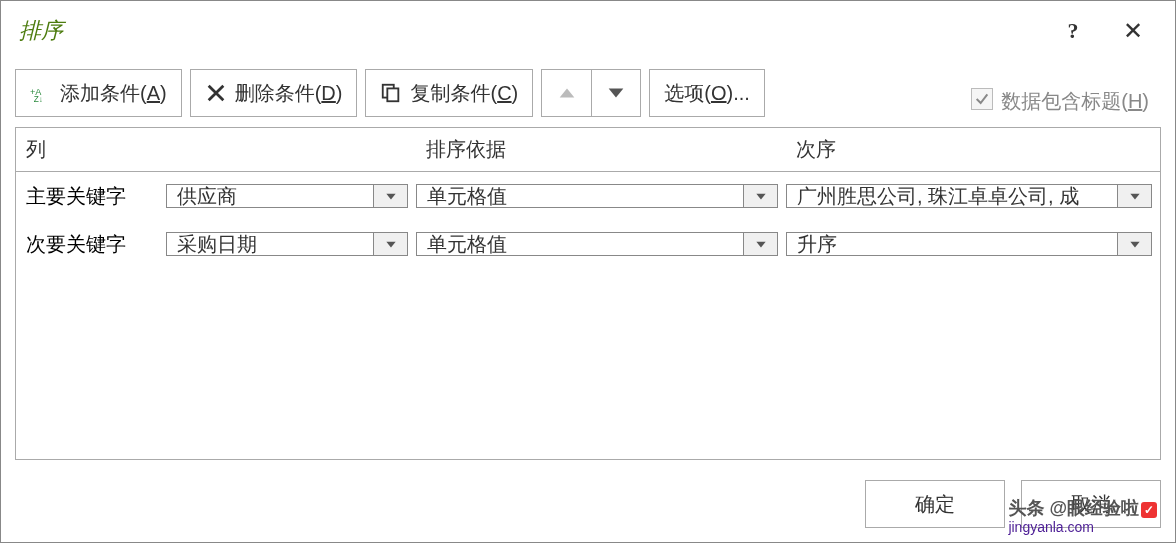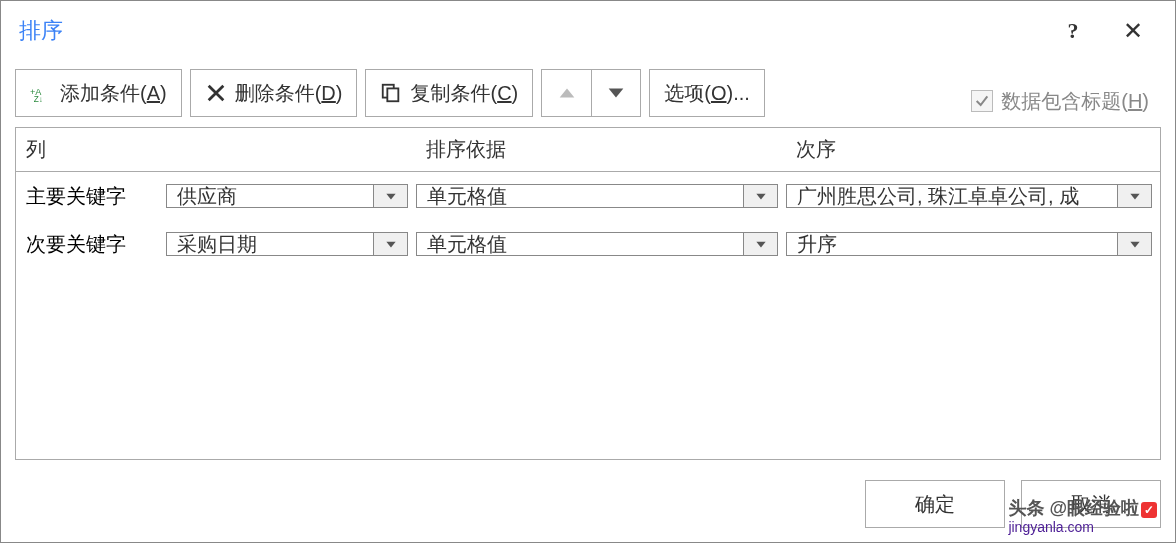--- a/index.html
+++ b/index.html
@@ -22,21 +22,22 @@
   }
   .titlebar {
     display: flex;
     align-items: center;
     height: 60px;
     padding: 0 12px 0 18px;
   }
   .titlebar .title {
     flex: 1;
     font-size: 22px;
-    color: #3b82f6;
+    color: #4d7c0f;
+    font-style: italic;
   }
   .titlebar .tbtn {
     width: 60px;
     height: 40px;
     display: flex;
     align-items: center;
     justify-content: center;
     font-size: 22px;
     color: #333;
     cursor: pointer;
@@ -69,21 +70,21 @@
   .arrow-group { display:flex; }
   .arrow-group .btn { width:50px; padding:0; justify-content:center; }
   .arrow-group .btn:first-child { border-right:none; }
   .btn.disabled { color:#aaa; cursor:default; }
   .btn.disabled svg path, .btn.disabled svg polygon { fill:#bbb; }
 
   .spacer { flex:1; }
 
   .checkbox-wrap {
     display:flex;
-    align-items:center;
+    align-items:flex-start;
     gap:8px;
     color:#888;
     font-size:20px;
     padding-right:12px;
     margin-top:16px;
   }
   .checkbox-box {
     width:22px; height:22px; border:1px solid #bbb; background:#f5f5f5;
     display:flex; align-items:center; justify-content:center;
   }

